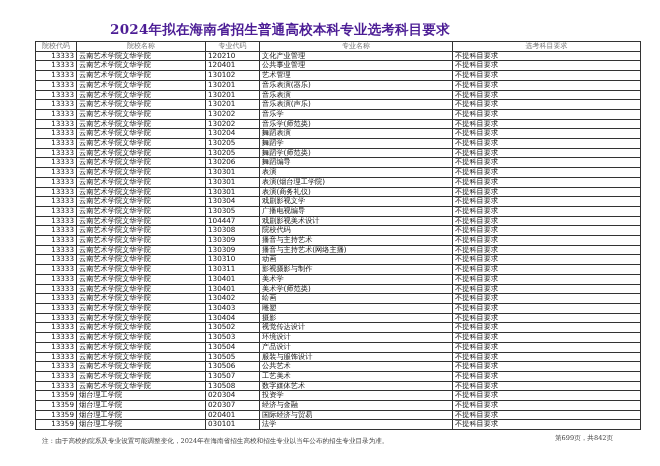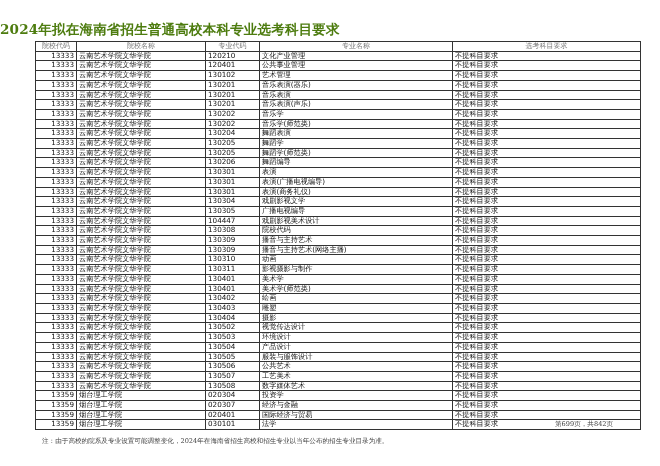--- a/index.html
+++ b/index.html
@@ -1,24 +1,24 @@
 <!DOCTYPE html>
 <html><head>
 <meta charset="utf-8">
 <style>
   html, body { margin:0; padding:0; background:#ffffff; }
   body { width:660px; height:466px; position:relative; overflow:hidden; font-family:"DejaVu Sans", sans-serif; color:#111; }
-  .title { position:absolute; left:0; top:21px; width:560px; text-align:left; font-family:"DejaVu Serif", serif; font-size:13.5px; font-weight:bold; letter-spacing:0.2px; color:#4d7c0f; }
+  .title { position:absolute; left:0; top:21px; width:560px; text-align:center; font-family:"DejaVu Serif", serif; font-size:13.5px; font-weight:bold; letter-spacing:0.2px; color:#4c1d95; }
   table { position:absolute; left:27px; top:41px; width:605px; border-collapse:collapse; table-layout:fixed; border:1.2px solid #222;margin-left:8px; }
   col.c1 { width:41px; } col.c2 { width:129px; } col.c3 { width:54px; } col.c4 { width:193px; } col.c5 { width:188px; }
   th, td { border:0.8px solid #333; height:8.7px; padding:0 2px; font-size:7.2px; line-height:8.7px; white-space:nowrap; overflow:hidden; text-align:left; }
   th { font-family:"DejaVu Serif", serif; font-weight:normal; color:#777; text-align:center; font-size:7px; }
   td.code { text-align:right; }
   .note { position:absolute; left:42px; top:437px; font-family:"DejaVu Serif", serif; font-size:6.6px; color:#444; }
-  .page { position:absolute; left:555px; top:420px; font-family:"DejaVu Serif", serif; font-size:6.6px; color:#444; }
+  .page { position:absolute; left:555px; top:434px; font-family:"DejaVu Serif", serif; font-size:6.6px; color:#444; }
 </style>
 </head>
 <body>
 
 <div class="title">2024年拟在海南省招生普通高校本科专业选考科目要求</div>
 
 <table>
   <colgroup>
       <col class="c1">
       <col class="c2">
@@ -124,21 +124,21 @@
         <td class="code">13333</td>
         <td>云南艺术学院文华学院</td>
         <td>130301</td>
         <td>表演</td>
         <td>不提科目要求</td>
       </tr>
       <tr>
         <td class="code">13333</td>
         <td>云南艺术学院文华学院</td>
         <td>130301</td>
-        <td>表演(广播电视编导)</td>
+        <td>表演(烟台理工学院)</td>
         <td>不提科目要求</td>
       </tr>
       <tr>
         <td class="code">13333</td>
         <td>云南艺术学院文华学院</td>
         <td>130301</td>
         <td>表演(商务礼仪)</td>
         <td>不提科目要求</td>
       </tr>
       <tr>

